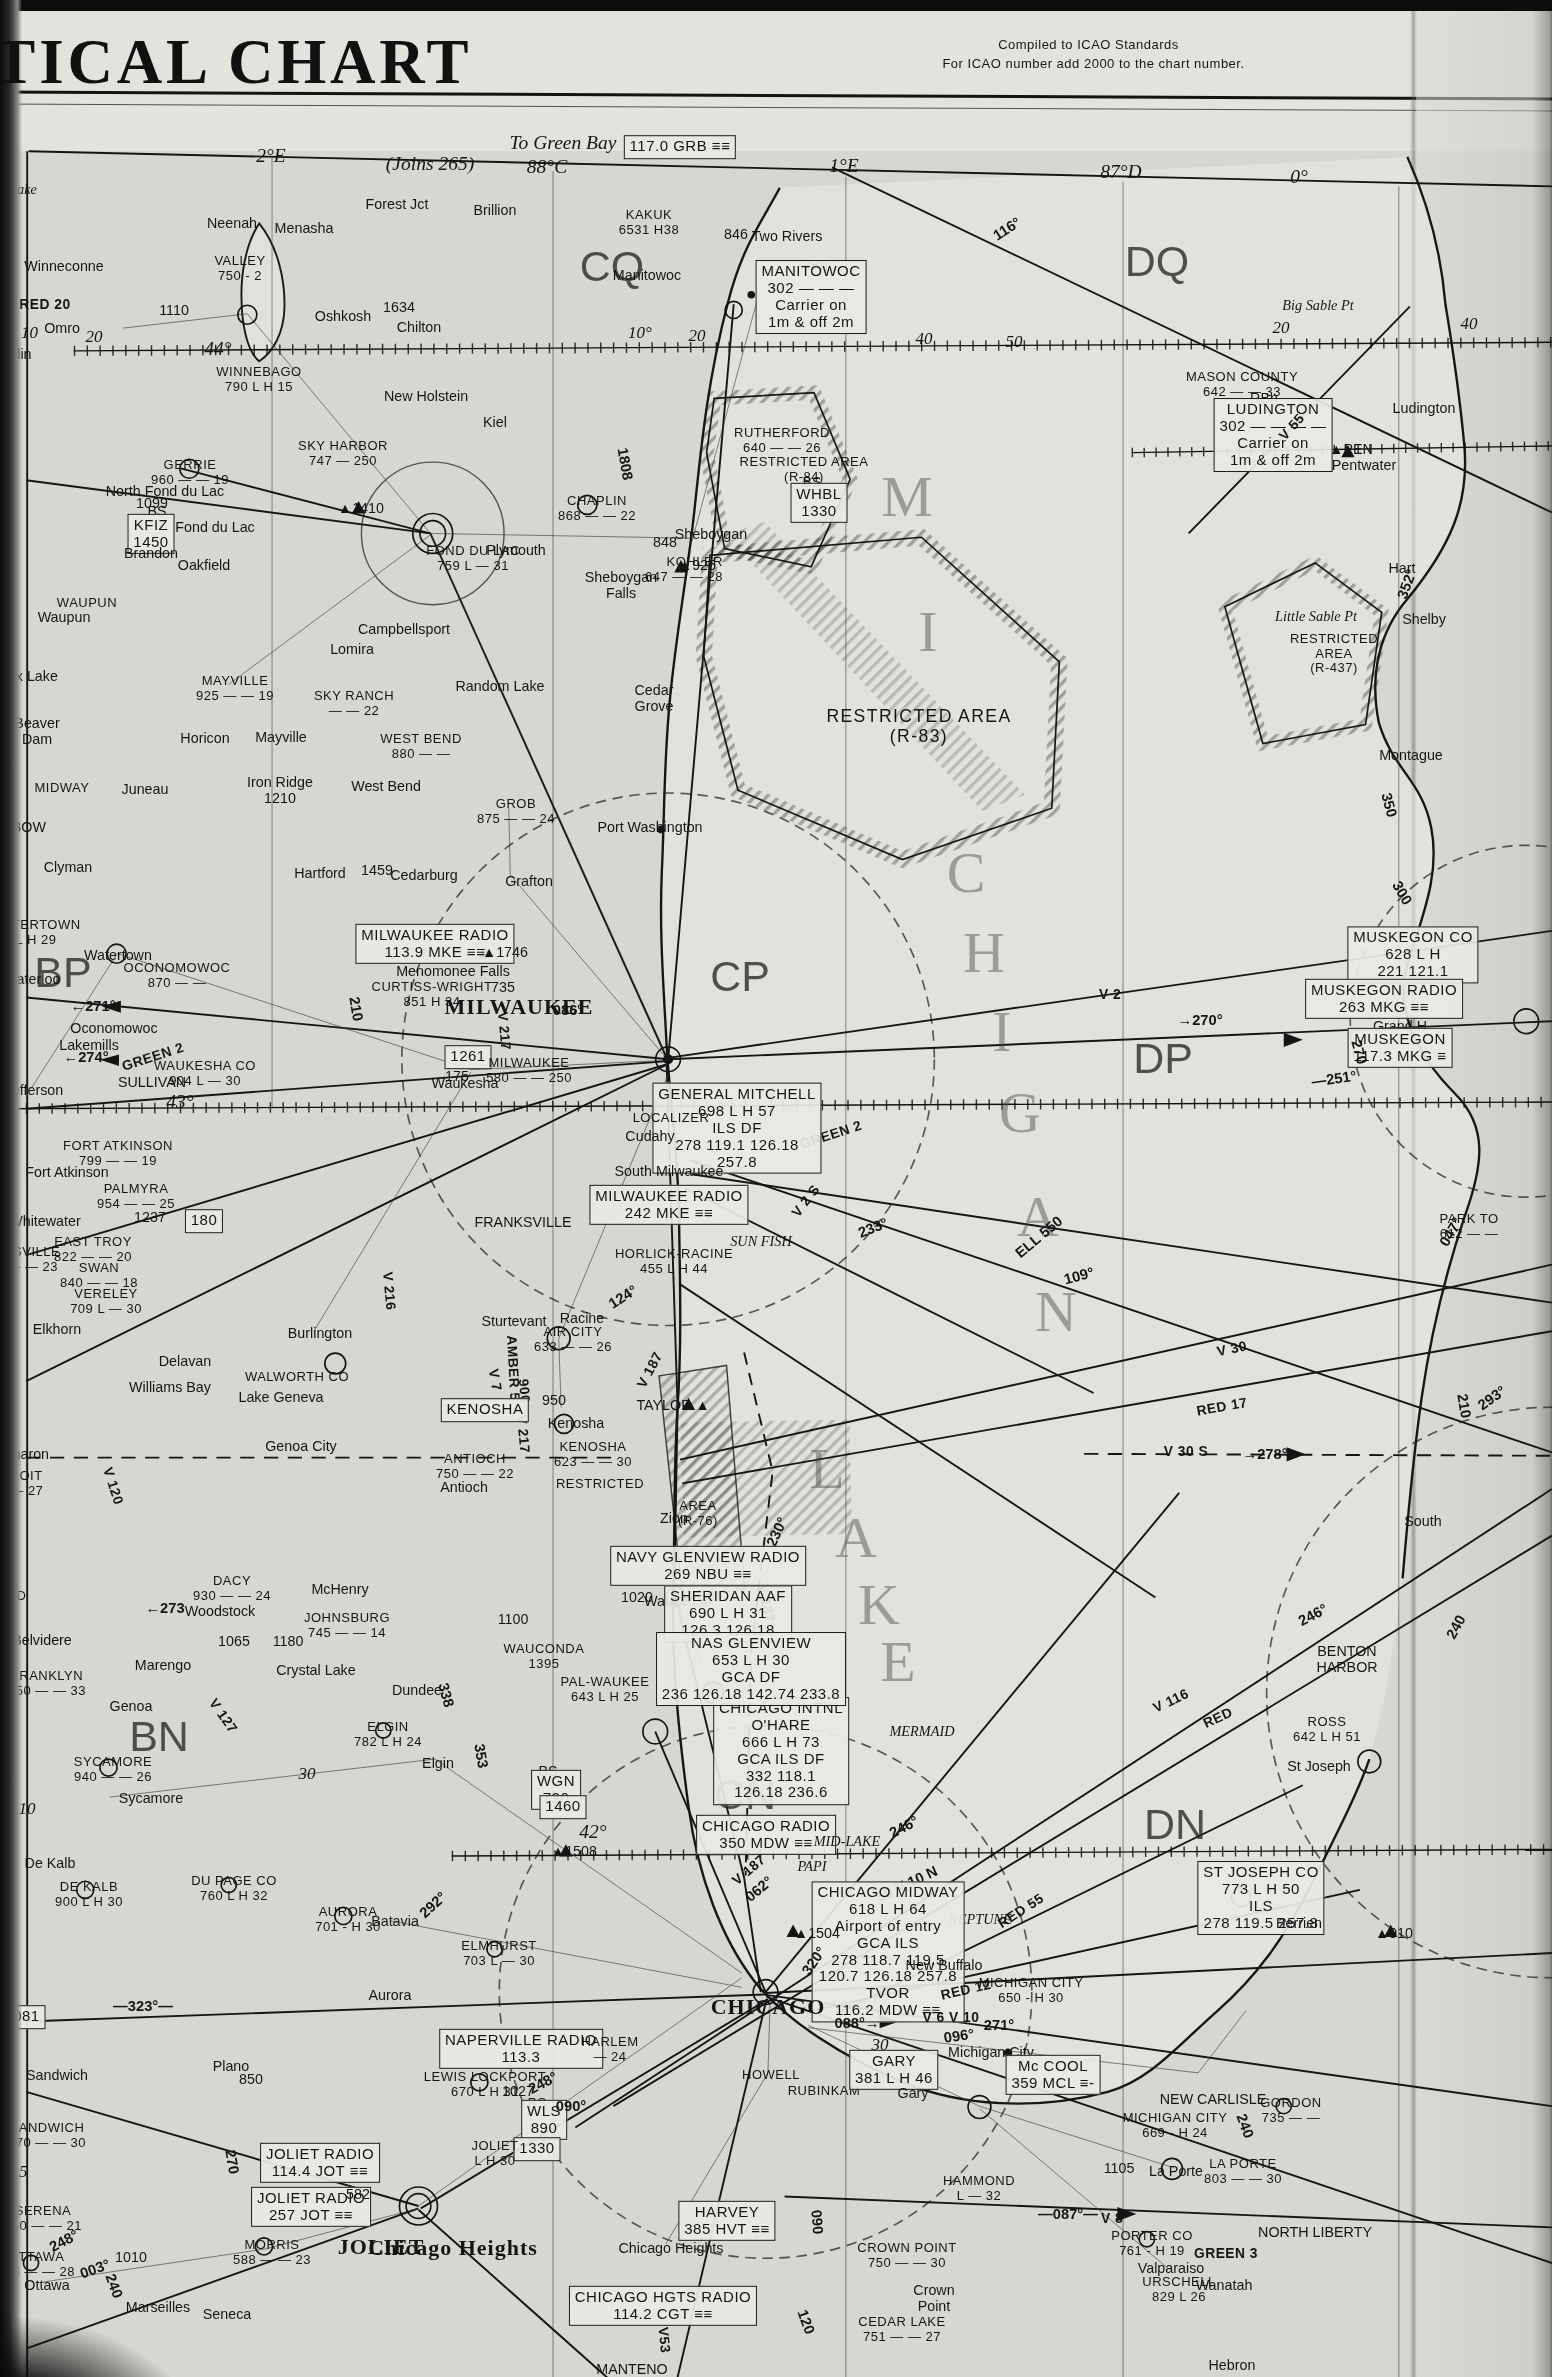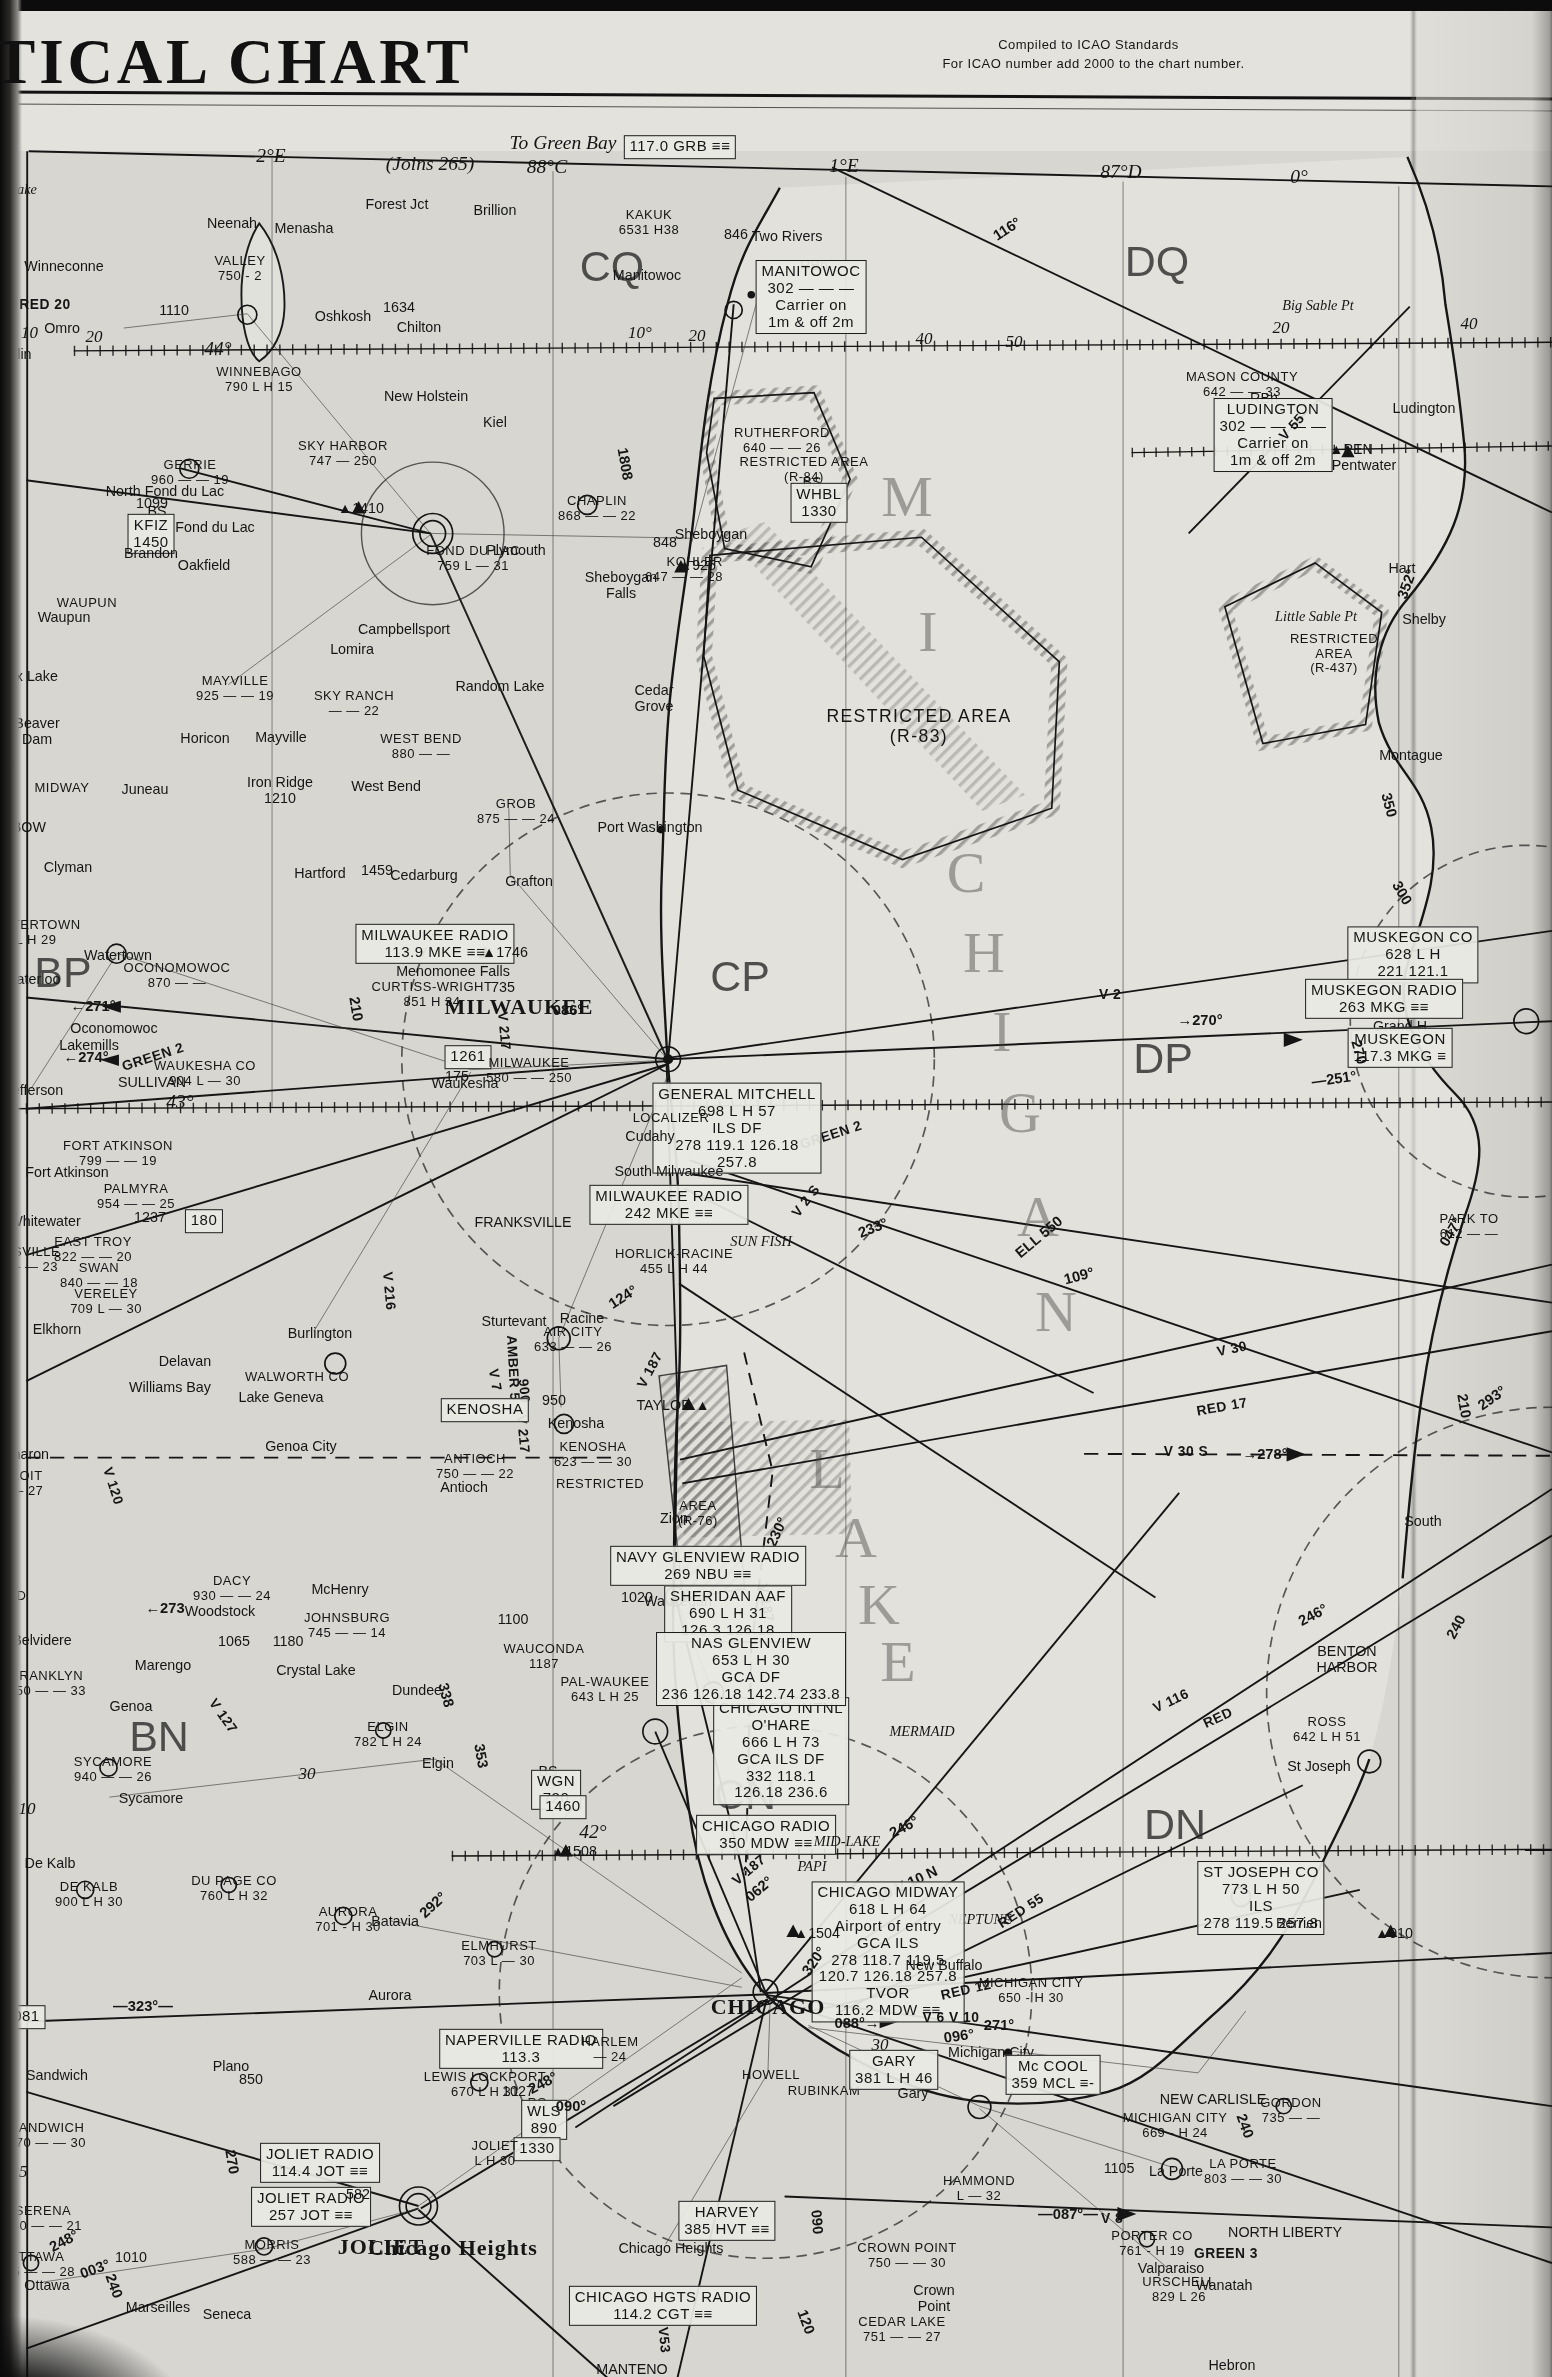--- a/index.html
+++ b/index.html
@@ -526,21 +526,21 @@
     <div class="lbl a" style="left: 347px; top: 1626px;">JOHNSBURG
 745 — — 14</div>
     <div class="lbl c" style="left: 234px; top: 1641px;">1065</div>
     <div class="lbl c" style="left: 288px; top: 1641px;">1180</div>
     <div class="lbl c" style="left: 42px; top: 1640px;">Belvidere</div>
     <div class="lbl a" style="left: 7.1px; top: 1596px;">FORD</div>
     <div class="lbl c" style="left: 163px; top: 1665px;">Marengo</div>
     <div class="lbl c" style="left: 316px; top: 1670px;">Crystal Lake</div>
     <div class="lbl c" style="left: 513px; top: 1619px;">1100</div>
     <div class="lbl a" style="left: 544px; top: 1657px;">WAUCONDA
-1187</div>
+1395</div>
     <div class="lbl a" style="left: 605px; top: 1690px;">PAL-WAUKEE
 643 L H 25</div>
     <div class="lbl a" style="left: 47px; top: 1684px;">FRANKLYN
 750 — — 33</div>
     <div class="lbl c" style="left: 131px; top: 1706px;">Genoa</div>
     <div class="lbl w" style="left: 223px; top: 1716px; transform: translate(-50%, -50%) rotate(55deg);">V 127</div>
     <div class="lbl c" style="left: 417px; top: 1690px;">Dundee</div>
     <div class="lbl a" style="left: 388px; top: 1735px;">ELGIN
 782 L H 24</div>
     <div class="lbl c" style="left: 438px; top: 1763px;">Elgin</div>
@@ -630,21 +630,21 @@
     <div class="lbl w" style="left: 664px; top: 2340px; transform: translate(-50%, -50%) rotate(85deg);">V53</div>
     <div class="lbl r" style="left: 806px; top: 2322px; transform: translate(-50%, -50%) rotate(70deg);">120</div>
     <div class="lbl c" style="left: 1171px; top: 2268px;">Valparaiso</div>
     <div class="lbl a" style="left: 1179px; top: 2290px;">URSCHELL
 829 L 26</div>
     <div class="lbl c" style="left: 1232px; top: 2365px;">Hebron</div>
     <div class="lbl c" style="left: 1224px; top: 2285px;">Wanatah</div>
     <div class="lbl a" style="left: 1152px; top: 2244px;">PORTER CO
 761 - H 19</div>
     <div class="lbl w" style="left: 1226px; top: 2254px;">GREEN 3</div>
-    <div class="lbl c" style="left: 1285px; top: 2232px;">NORTH LIBERTY</div>
+    <div class="lbl c" style="left: 1315px; top: 2232px;">NORTH LIBERTY</div>
     <div class="lbl c" style="left: 632px; top: 2369px;">MANTENO</div>
     <div class="lbl b" style="left: 781px; top: 1751px;">CHICAGO INTNL
 O'HARE
 666 L H 73
 GCA ILS DF
 332 118.1
 126.18 236.6</div>
     <div class="lbl r" style="left: 777px; top: 1532px; transform: translate(-50%, -50%) rotate(-65deg);">230°</div>
     <div class="lbl w" style="left: 766px; top: 1603px; transform: translate(-50%, -50%) rotate(80deg);">V 187</div>
     <div class="lbl c" style="left: 626px; top: 1597px; margin-left: 11px;">1020</div>

